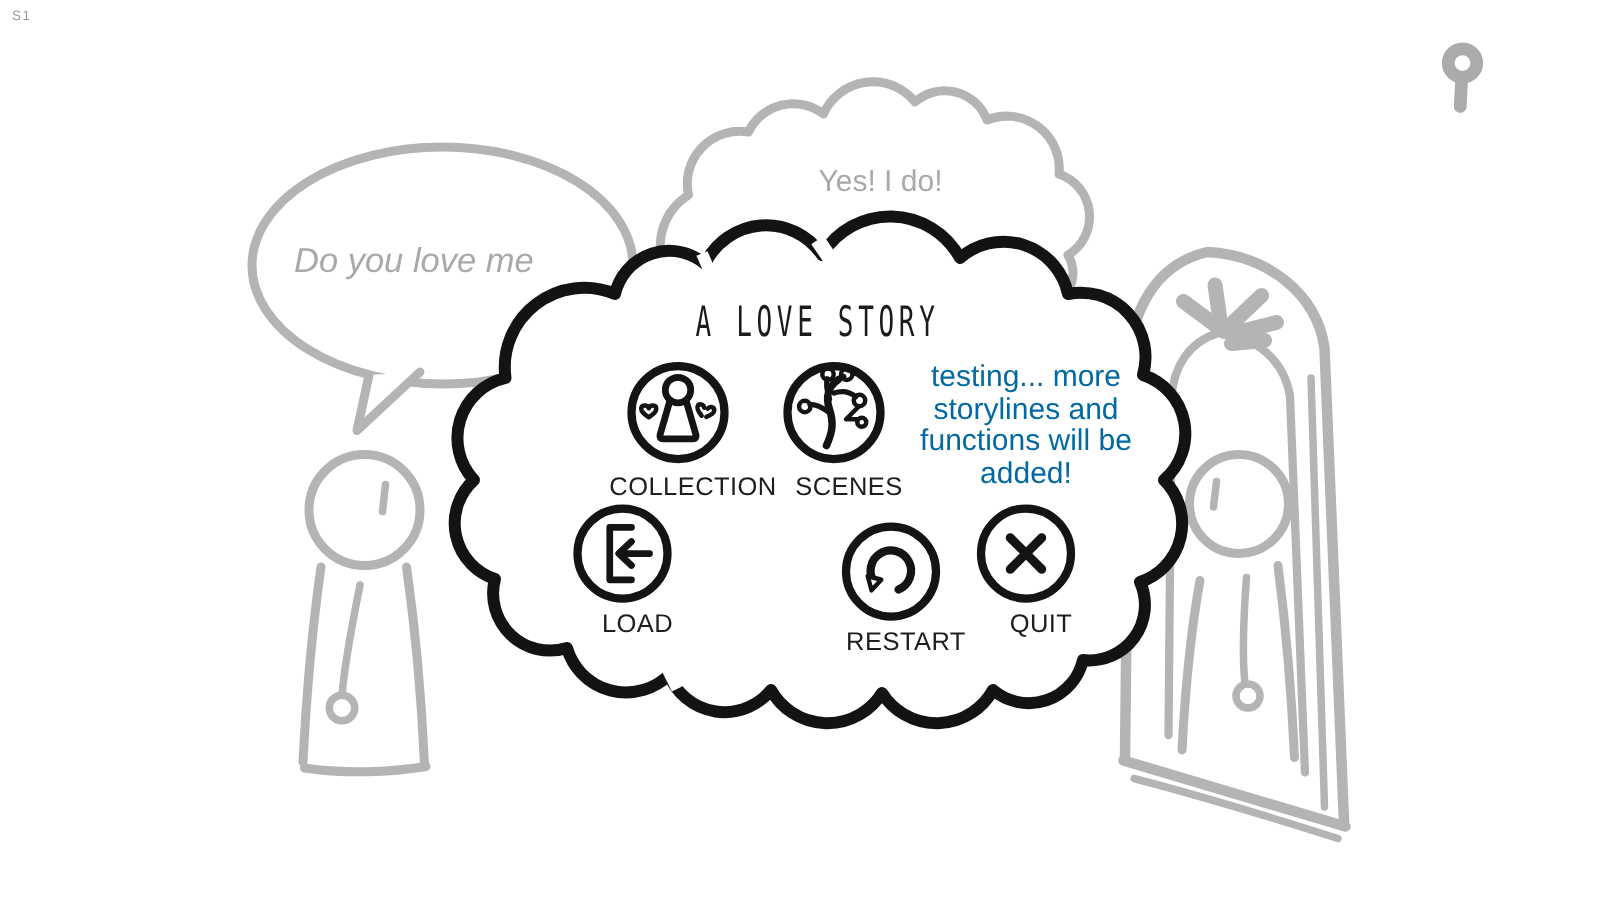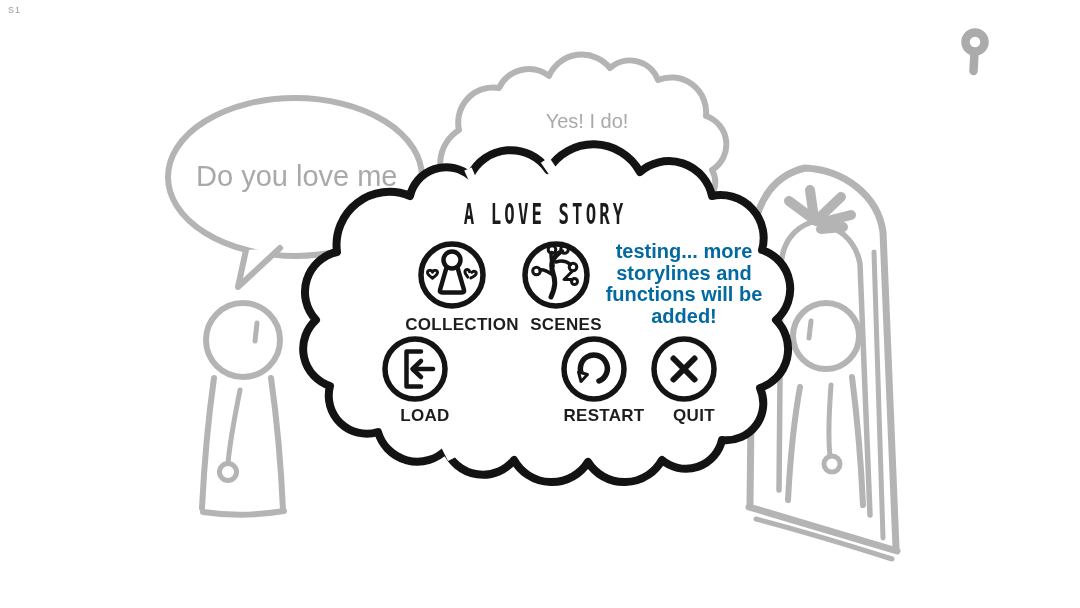--- a/index.html
+++ b/index.html
@@ -3,24 +3,24 @@
 <meta charset="utf-8">
 <style>
   html,body { margin:0; padding:0; background:#fff; }
   .stage {
     position:relative; width:1080px; height:608px; background:#ffffff;
     overflow:hidden; font-family:"Liberation Sans", sans-serif;
   }
   .stage svg.layer { position:absolute; left:0; top:0; }
   .txt { position:absolute; color:#a9a9a9; }
   .s1 { left:8px; top:5px; font-size:9px; color:#9a9a9a; letter-spacing:1px; }
-  .bubble-left { left:196px; top:160px; font-size:29px; white-space:nowrap; z-index:1; }
+  .bubble-left { left:196px; top:160px; font-size:23px; white-space:nowrap; z-index:1;font-style:italic; }
   .bubble-top { left:487px; top:110px; width:200px; text-align:center; font-size:20px; z-index:1; }
   .cloud-layer { z-index:2; }
-  .menu { position:absolute; left:0; top:0; width:1080px; height:608px; z-index:3; pointer-events:none;font-weight:bold; }
+  .menu { position:absolute; left:0; top:0; width:1080px; height:608px; z-index:3; pointer-events:none; }
   .menu > * { pointer-events:auto; }
   .menu-title {
     position:absolute; left:390px; top:198px; width:310px; text-align:center;
     font-family:"DejaVu Sans Mono", monospace; font-size:28px; color:#1b1b1b;
     letter-spacing:5px; white-space:nowrap; transform:scaleX(0.62); transform-origin:50% 50%;
   }
   .menu-note {
     position:absolute; left:593px; top:241px; width:182px; text-align:center;
     font-size:20px; line-height:21.5px; color:#0369a1;
   }
@@ -160,21 +160,21 @@
           <circle cx="34" cy="34" r="30" stroke-width="5.5"></circle>
           <path d="M40 16.5 L25.5 16.5 L25.5 51.5 L40 51.5" stroke-width="4.5"></path>
           <path d="M52 34 L32 34" stroke-width="4.5"></path>
           <path d="M40 26 L31.5 34 L40 42" stroke-width="4.5"></path>
         </g>
       </svg>
       <div class="btn-label">LOAD</div>
     </div>
 
 
-    <div class="btn" style="left:544px; top:335px; width:100px;">
+    <div class="btn" style="left:544px; top:347px; width:100px;">
       <svg width="68" height="68" viewBox="0 0 68 68">
         <g class="icon-stroke">
           <circle cx="34" cy="34" r="30" stroke-width="5.5"></circle>
           <path d="M23 41.5 A 13.5 13.5 0 1 1 39 46" stroke-width="5.5"></path>
           <path d="M18.5 37 L27.5 39.5 L21 46.5 Z" stroke-width="3" fill="#ffffff"></path>
         </g>
       </svg>
       <div class="btn-label">RESTART</div>
     </div>
 

